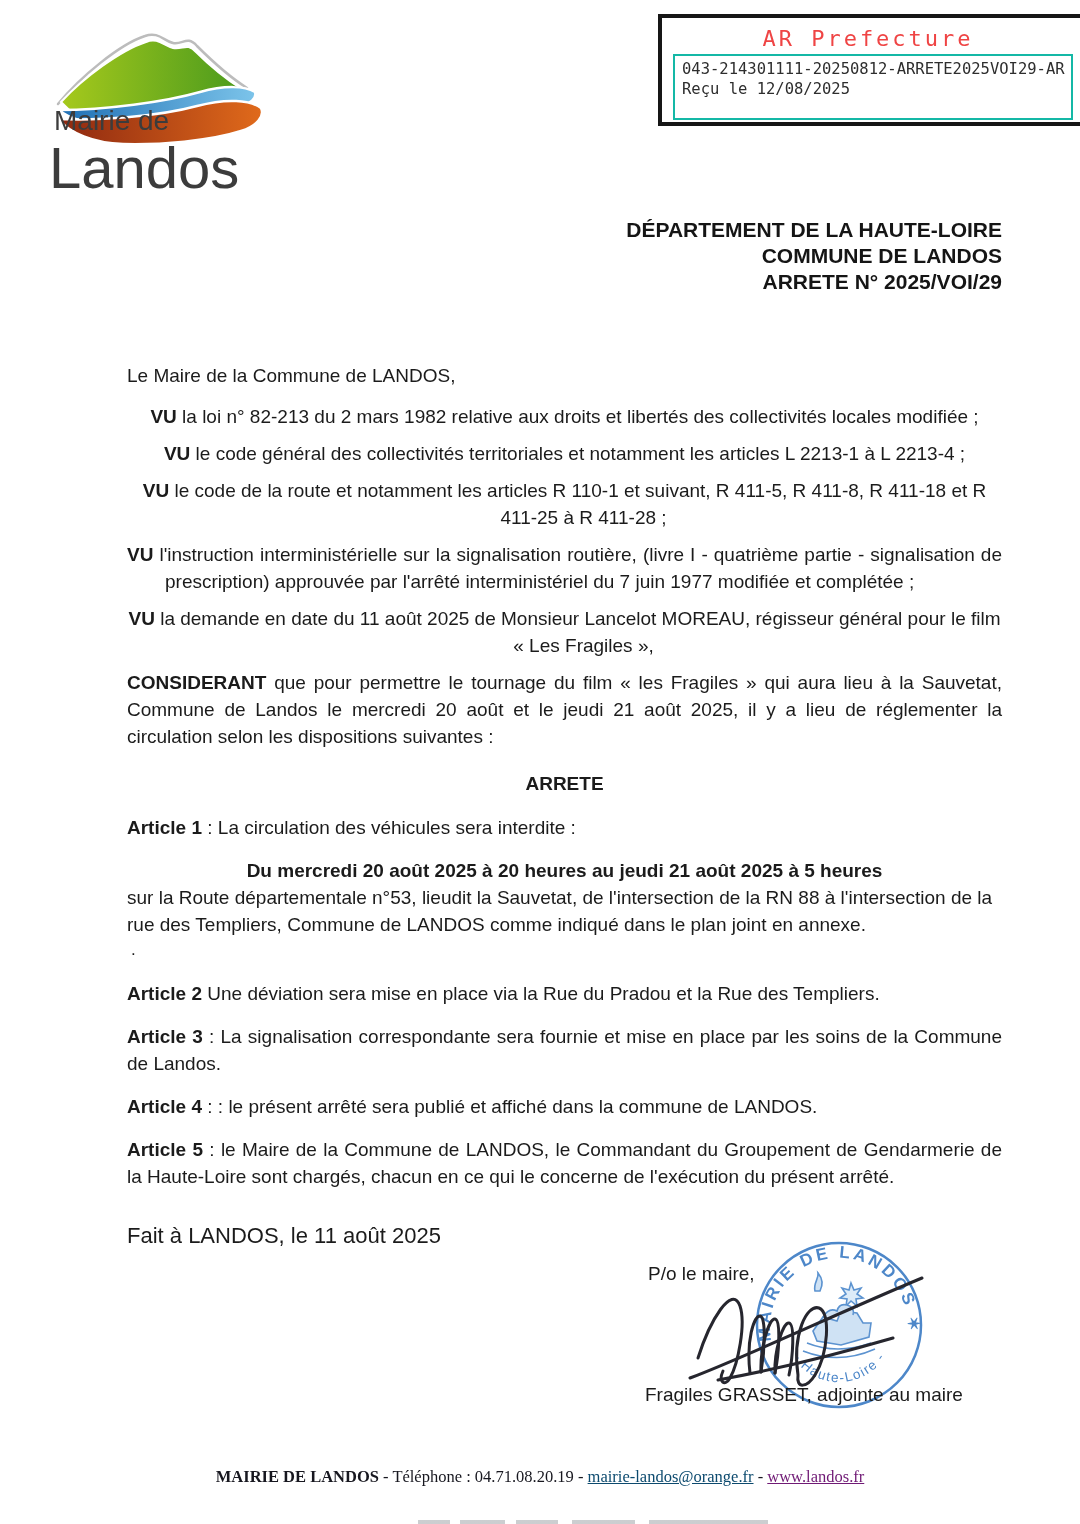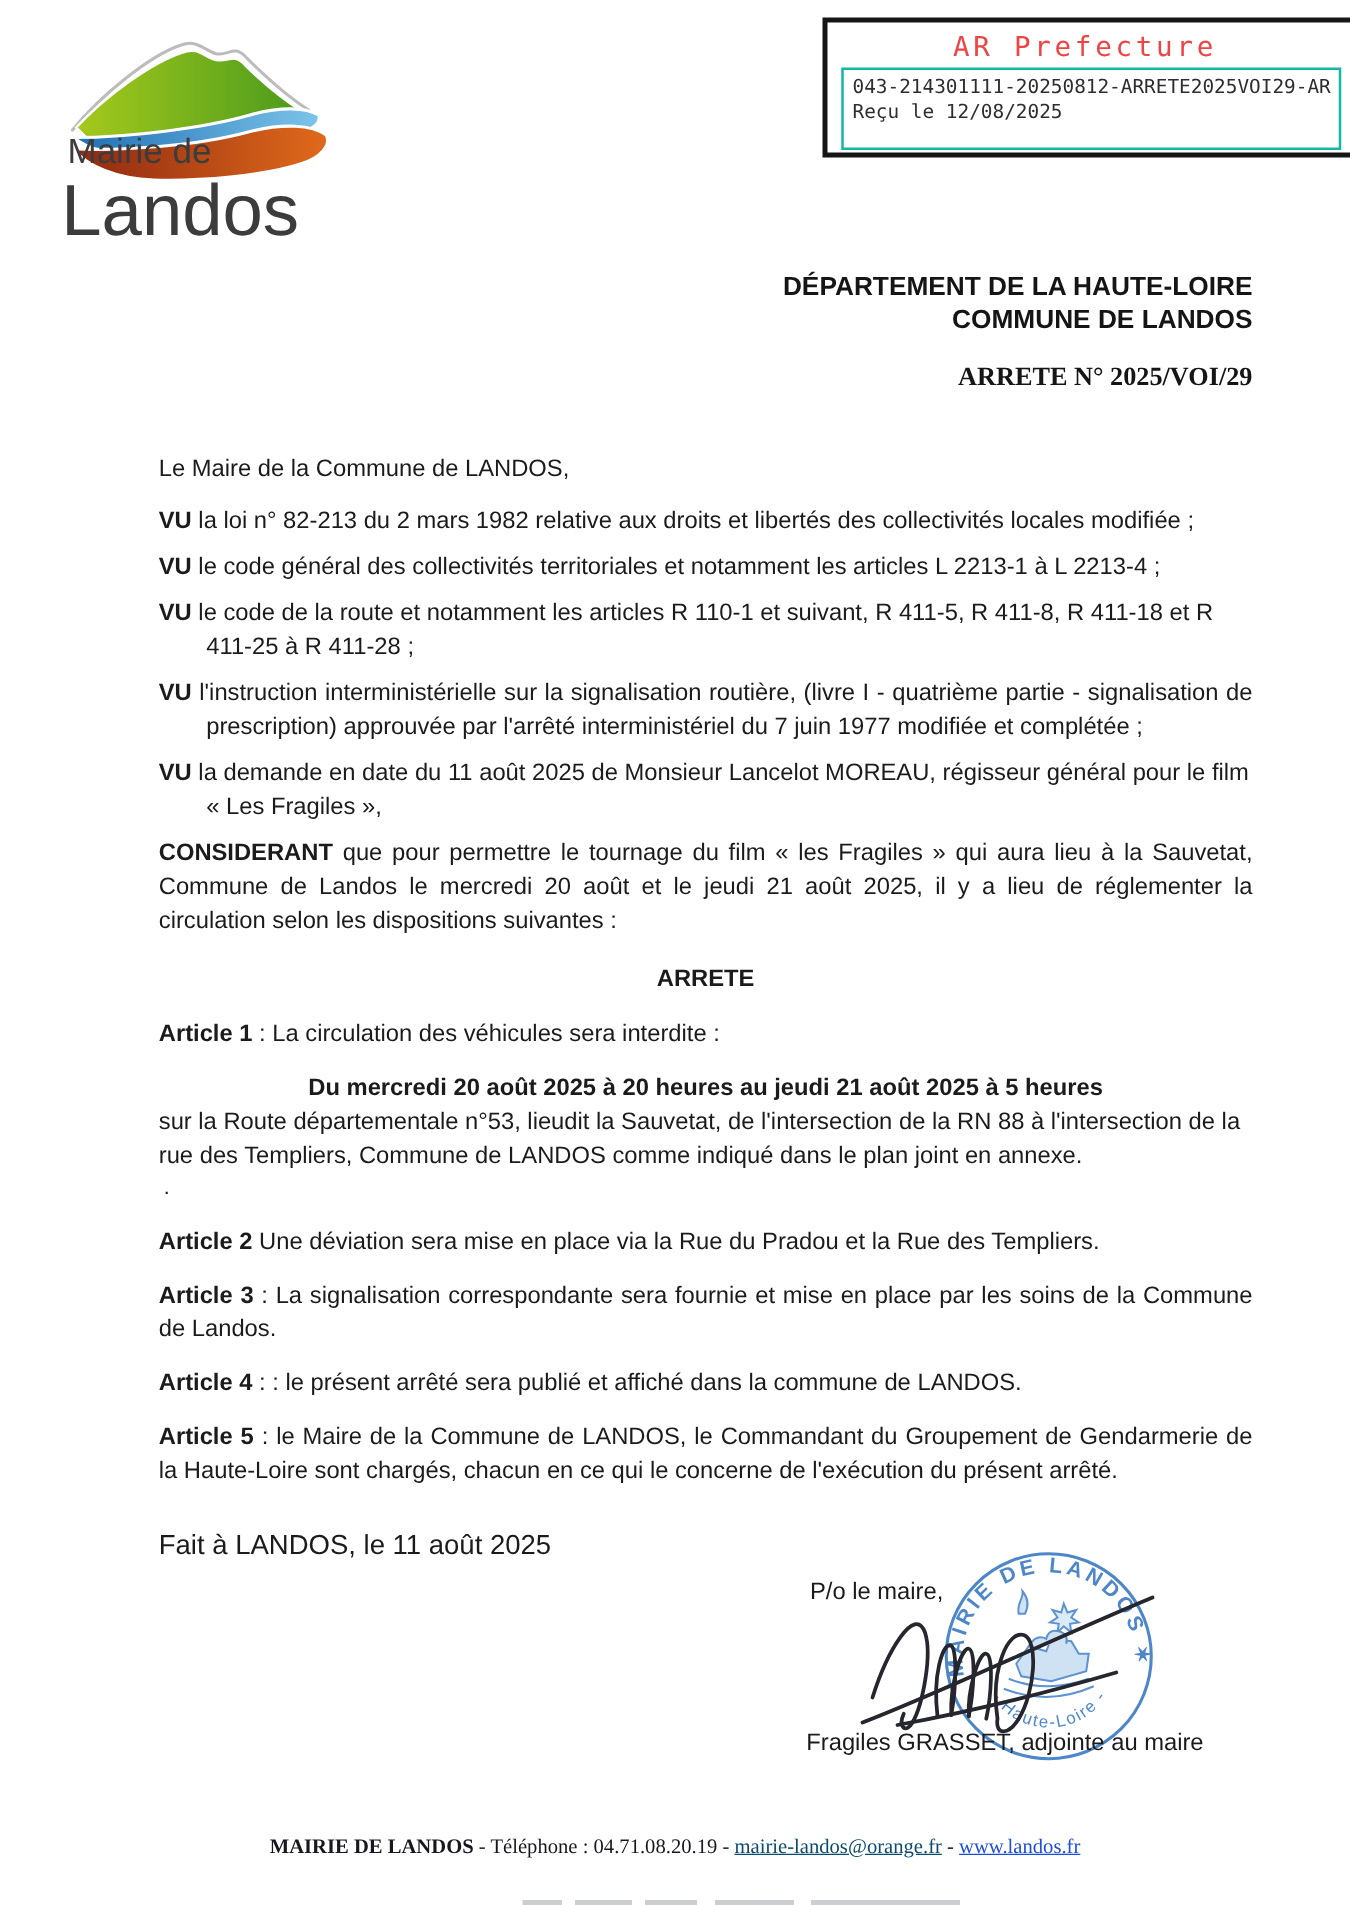--- a/index.html
+++ b/index.html
@@ -26,30 +26,30 @@
     border:2px solid #14b8a6; padding:3px 7px;
     font-family:"DejaVu Sans Mono", monospace; font-size:15.5px; line-height:20px;
     color:#2e2e2e; white-space:nowrap; overflow:hidden;
   }
 
   
   .doc-title{
     position:absolute; left:127px; right:78px; top:217px; text-align:right;
     font-weight:700; font-size:21px; line-height:26px; color:#151515;
   }
-  .doc-title .ref{margin-top:19px;font-family:Liberation Serif, serif;}
+  .doc-title .ref{}
 
   
   .doc{
     position:absolute; left:127px; right:78px; top:362px;
     font-size:19px; line-height:27px;
   }
   .doc p{margin:0 0 14px;}
   .doc b{font-weight:700;}
-  .p-hang{padding-left:38px; text-indent:-38px; margin-bottom:10px !important;}
+  .p-hang{padding-left:38px; text-indent:-38px; margin-bottom:10px !important;text-align:center;}
   .p-lead{margin-bottom:16px !important;}
   .p-considerant{margin-bottom:2px !important;}
   .p-heading{text-align:center; font-weight:700; margin:20px 0 17px !important;}
   .p-centerbold{text-align:center; font-weight:700; margin-bottom:0 !important;}
   .p-tight{margin-bottom:4px !important;}
   .p-dot{margin:0 0 22px 4px !important; line-height:16px; font-size:17px;}
   .justify{text-align:justify;}
 
   
   .fait{position:absolute; left:127px; top:1223px; font-size:22px;}
@@ -181,17 +181,17 @@
         <path d="M110,117 C104,76 119,46 131,50 C143,54 140,96 127,117 C119,130 108,131 110,117"></path>
         <path d="M2,120 C60,98 150,55 234,20"></path>
         <path d="M30,122 C85,112 150,96 205,80"></path>
       </g>
     </svg>
   </div>
 
   <div class="sig-name">Fragiles GRASSET, adjointe au maire</div>
 
   <div class="footer">
-    <b>MAIRIE DE LANDOS</b><span> - </span><span>Téléphone : 04.71.08.20.19</span><span> - </span><a href="#" class="flink" style="color: #0c4a6e;">mairie-landos@orange.fr</a><span> - </span><a href="#" class="flink" style="color: #1d4ed8;">www.landos.fr</a>
+    <b>MAIRIE DE LANDOS</b><span> - </span><span>Téléphone : 04.71.08.20.19</span><span> - </span><a href="#" class="flink" style="color: #0c4a6e;">mairie-landos@orange.fr</a><span> - </span><a href="#" class="flink" style="color: #701a75;">www.landos.fr</a>
   </div>
 
   <div class="bottom-cut"></div>
 </div>
 
 </body></html>

